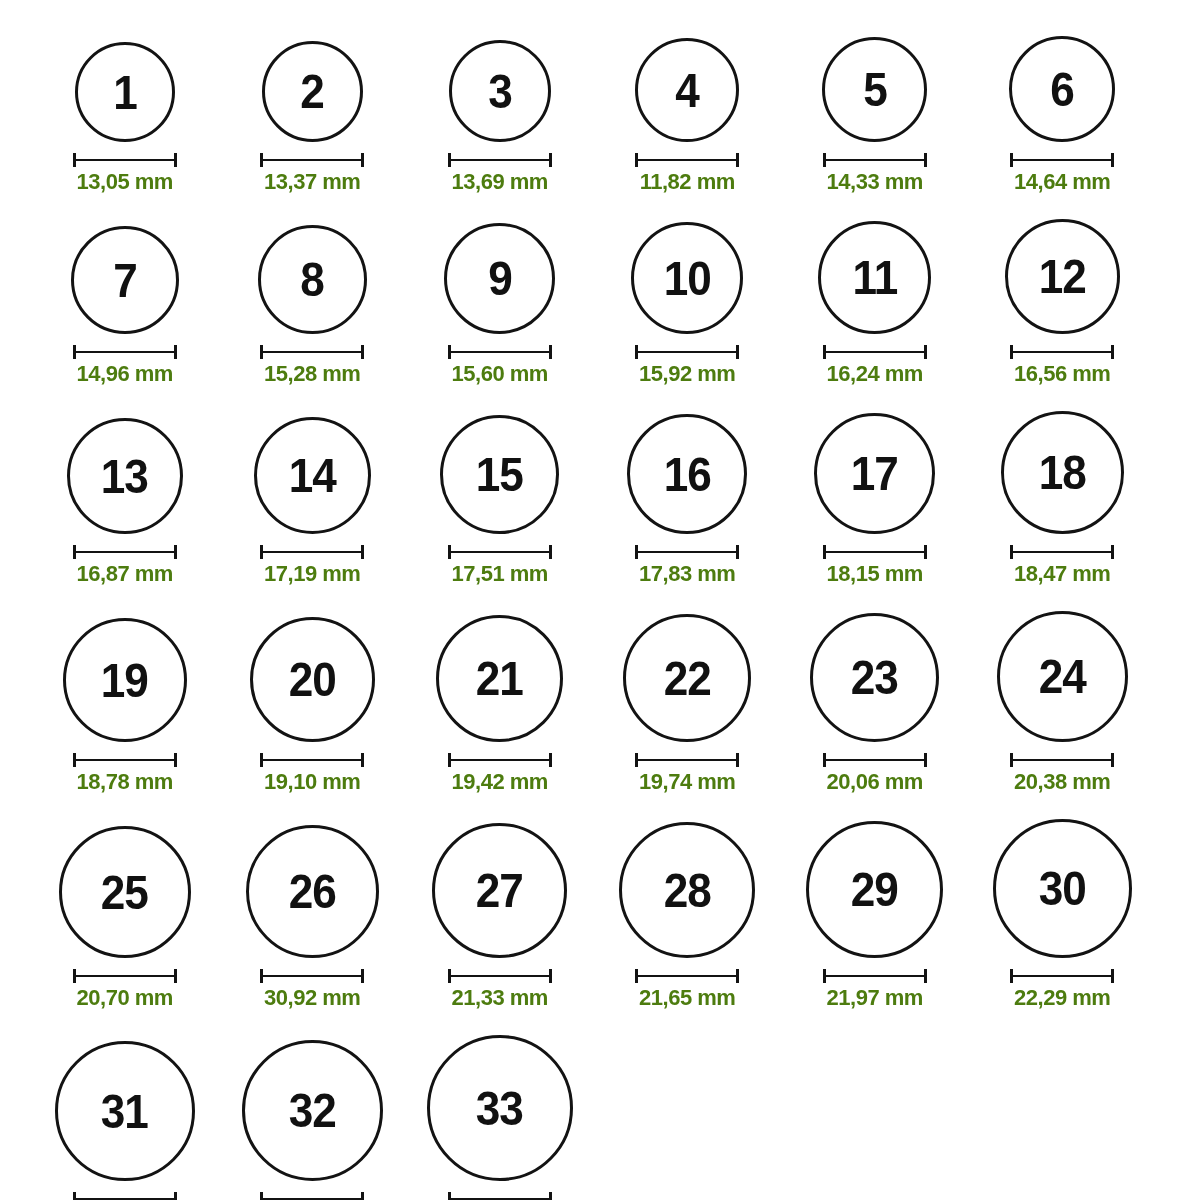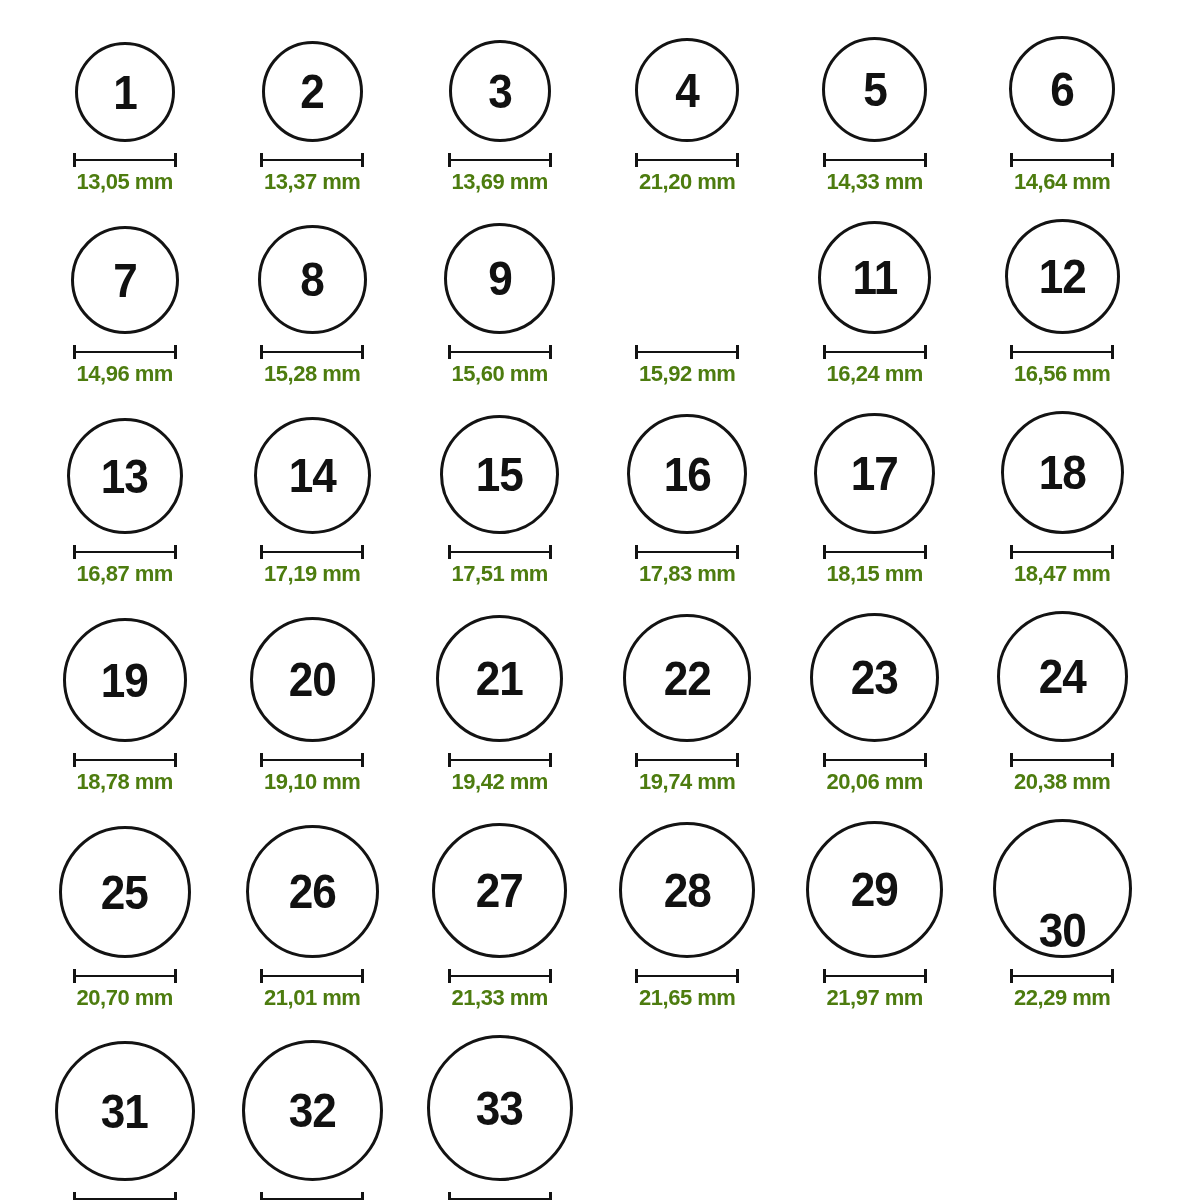--- a/index.html
+++ b/index.html
@@ -109,21 +109,21 @@
     <div class="label">13,69 mm</div>
   </div>
 
   <div class="cell">
     <div class="circle" style="width: 104px; height: 104px;">
       <span class="num">4</span>
     </div>
     <div class="measure">
       <div class="bar"></div>
     </div>
-    <div class="label">21,20 mm</div>
+    <div class="label">11,82 mm</div>
   </div>
 
   <div class="cell">
     <div class="circle" style="width: 105px; height: 105px;">
       <span class="num">5</span>
     </div>
     <div class="measure">
       <div class="bar"></div>
     </div>
     <div class="label">14,33 mm</div>
@@ -164,20 +164,23 @@
     <div class="circle" style="width: 111px; height: 111px;">
       <span class="num">9</span>
     </div>
     <div class="measure">
       <div class="bar"></div>
     </div>
     <div class="label">15,60 mm</div>
   </div>
 
   <div class="cell">
+    <div class="circle" style="width: 112px; height: 112px;">
+      <span class="num">10</span>
+    </div>
     <div class="measure">
       <div class="bar"></div>
     </div>
     <div class="label">15,92 mm</div>
   </div>
 
   <div class="cell">
     <div class="circle" style="width: 113px; height: 113px;">
       <span class="num">11</span>
     </div>
@@ -330,21 +333,21 @@
     <div class="label">20,70 mm</div>
   </div>
 
   <div class="cell">
     <div class="circle" style="width: 133px; height: 133px;">
       <span class="num">26</span>
     </div>
     <div class="measure">
       <div class="bar"></div>
     </div>
-    <div class="label">21,01 mm</div>
+    <div class="label">30,92 mm</div>
   </div>
 
   <div class="cell">
     <div class="circle" style="width: 135px; height: 135px; text-align: center;">
       <span class="num">27</span>
     </div>
     <div class="measure">
       <div class="bar"></div>
     </div>
     <div class="label">21,33 mm</div>
@@ -364,21 +367,21 @@
     <div class="circle" style="width: 137px; height: 137px;">
       <span class="num">29</span>
     </div>
     <div class="measure">
       <div class="bar"></div>
     </div>
     <div class="label">21,97 mm</div>
   </div>
 
   <div class="cell">
-    <div class="circle" style="width: 139px; height: 139px; align-items: flex-end;">
+    <div class="circle" style="width: 139px; height: 139px;">
       <span class="num">30</span>
     </div>
     <div class="measure">
       <div class="bar"></div>
     </div>
     <div class="label">22,29 mm</div>
   </div>
 </div>
       <div class="row">
   <div class="cell">

